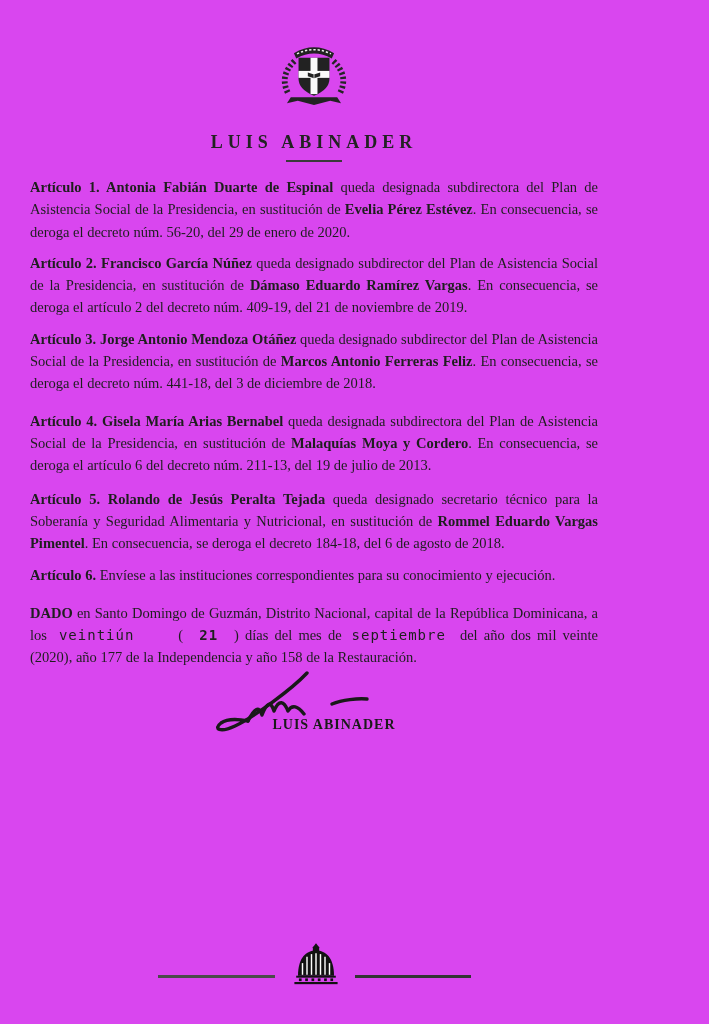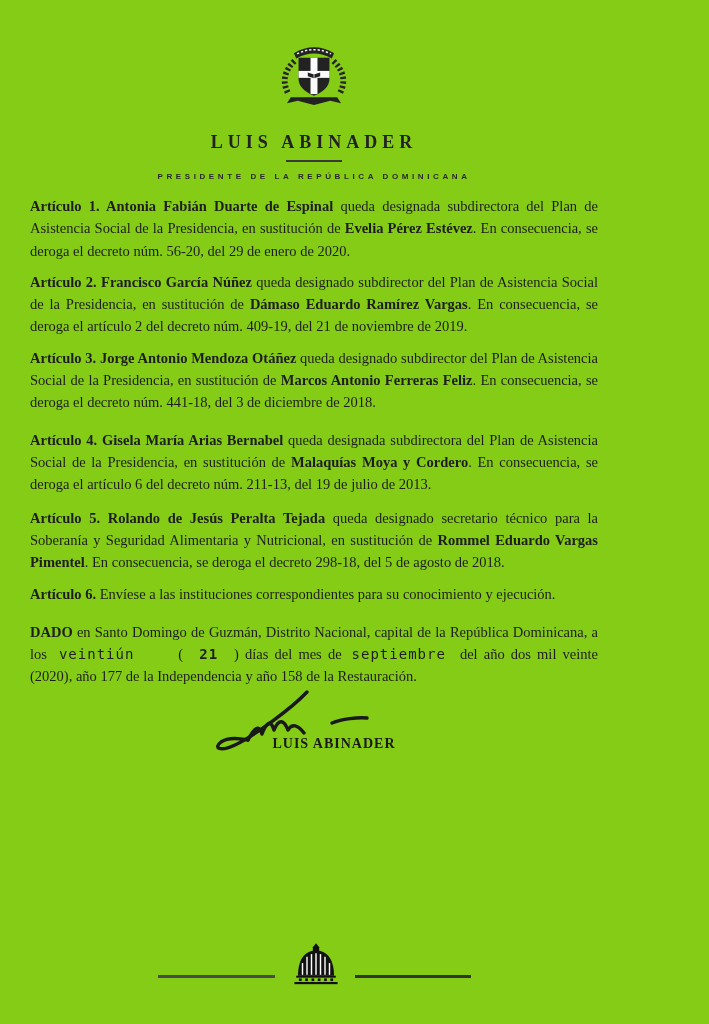--- a/index.html
+++ b/index.html
@@ -1,19 +1,19 @@
 <!DOCTYPE html>
 <html><head>
 <meta charset="utf-8">
 <style>
   html,body{margin:0;padding:0;background:#ffffff;}
   .page{
     position:relative;
     width:709px;height:1024px;
-    background:#84cc16;
+    background:#d946ef;
     color:#1c1c1c;
     font-family:"Liberation Serif", serif;
     overflow:hidden;
   }
   .doc{position:absolute;left:30px;top:0;width:568px;}
 
   
   .coat{display:block;margin:40px auto 0;width:78px;height:68px;}
   .president-name{
     margin-top:24px;text-align:center;
@@ -86,39 +86,38 @@
       <path d="M30 23 H70 V50 Q70 64 50 72 Q30 64 30 50 Z" fill="#222"></path>
       <rect x="45.5" y="23" width="9" height="47" fill="#fafafa"></rect>
       <rect x="30" y="40" width="40" height="9" fill="#fafafa"></rect>
       <path d="M42 42 L50 44.5 L58 42 L58 47 L50 49.5 L42 47 Z" fill="#222"></path>
       <line x1="50" y1="44.5" x2="50" y2="49.5" stroke="#fafafa" stroke-width="1"></line>
       <path d="M20 74 L80 74 L85 82 L71 78.5 L50 84 L29 78.5 L15 82 Z" fill="#222"></path>
     </svg>
 
     <div class="president-name">LUIS ABINADER</div>
     <div class="name-rule"></div>
-    <div class="president-title">PRESIDENTE DE LA REPÚBLICA DOMINICANA</div>
 
 
 
 
     <p class="para art art-first">
       <b>Artículo 1. Antonia Fabián Duarte de Espinal</b><span> queda designada subdirectora del Plan de Asistencia Social de la Presidencia, en sustitución de </span><b>Evelia Pérez Estévez</b><span>. En consecuencia, se deroga el decreto núm. 56-20, del 29 de enero de 2020.</span>
     </p>
     <p class="para art">
       <b>Artículo 2. Francisco García Núñez</b><span> queda designado subdirector del Plan de Asistencia Social de la Presidencia, en sustitución de </span><b>Dámaso Eduardo Ramírez Vargas</b><span>. En consecuencia, se deroga el artículo 2 del decreto núm. 409-19, del 21 de noviembre de 2019.</span>
     </p>
     <p class="para art">
       <b>Artículo 3. Jorge Antonio Mendoza Otáñez</b><span> queda designado subdirector del Plan de Asistencia Social de la Presidencia, en sustitución de </span><b>Marcos Antonio Ferreras Feliz</b><span>. En consecuencia, se deroga el decreto núm. 441-18, del 3 de diciembre de 2018.</span>
     </p>
     <p class="para art art-4">
       <b>Artículo 4. Gisela María Arias Bernabel</b><span> queda designada subdirectora del Plan de Asistencia Social de la Presidencia, en sustitución de </span><b>Malaquías Moya y Cordero</b><span>. En consecuencia, se deroga el artículo 6 del decreto núm. 211-13, del 19 de julio de 2013.</span>
     </p>
     <p class="para art art-5">
-      <b>Artículo 5. Rolando de Jesús Peralta Tejada</b><span> queda designado secretario técnico para la Soberanía y Seguridad Alimentaria y Nutricional, en sustitución de </span><b>Rommel Eduardo Vargas Pimentel</b><span>. En consecuencia, se deroga el decreto 298-18, del 5 de agosto de 2018.</span>
+      <b>Artículo 5. Rolando de Jesús Peralta Tejada</b><span> queda designado secretario técnico para la Soberanía y Seguridad Alimentaria y Nutricional, en sustitución de </span><b>Rommel Eduardo Vargas Pimentel</b><span>. En consecuencia, se deroga el decreto 184-18, del 6 de agosto de 2018.</span>
     </p>
     <p class="para art art-6">
       <b>Artículo 6.</b><span> Envíese a las instituciones correspondientes para su conocimiento y ejecución.</span>
     </p>
 
     <p class="para dado">
       <b>DADO</b><span> en Santo Domingo de Guzmán, Distrito Nacional, capital de la República Dominicana, a los</span><span class="tw-field day-word">veintiún</span><span>(</span><span class="tw-field day-num">21</span><span>)</span> <span>días del mes de</span><span class="tw-field month">septiembre</span><span>del año dos mil veinte (2020), año 177 de la Independencia y año 158 de la Restauración.</span>
     </p>
 
     <div class="sig-block">

